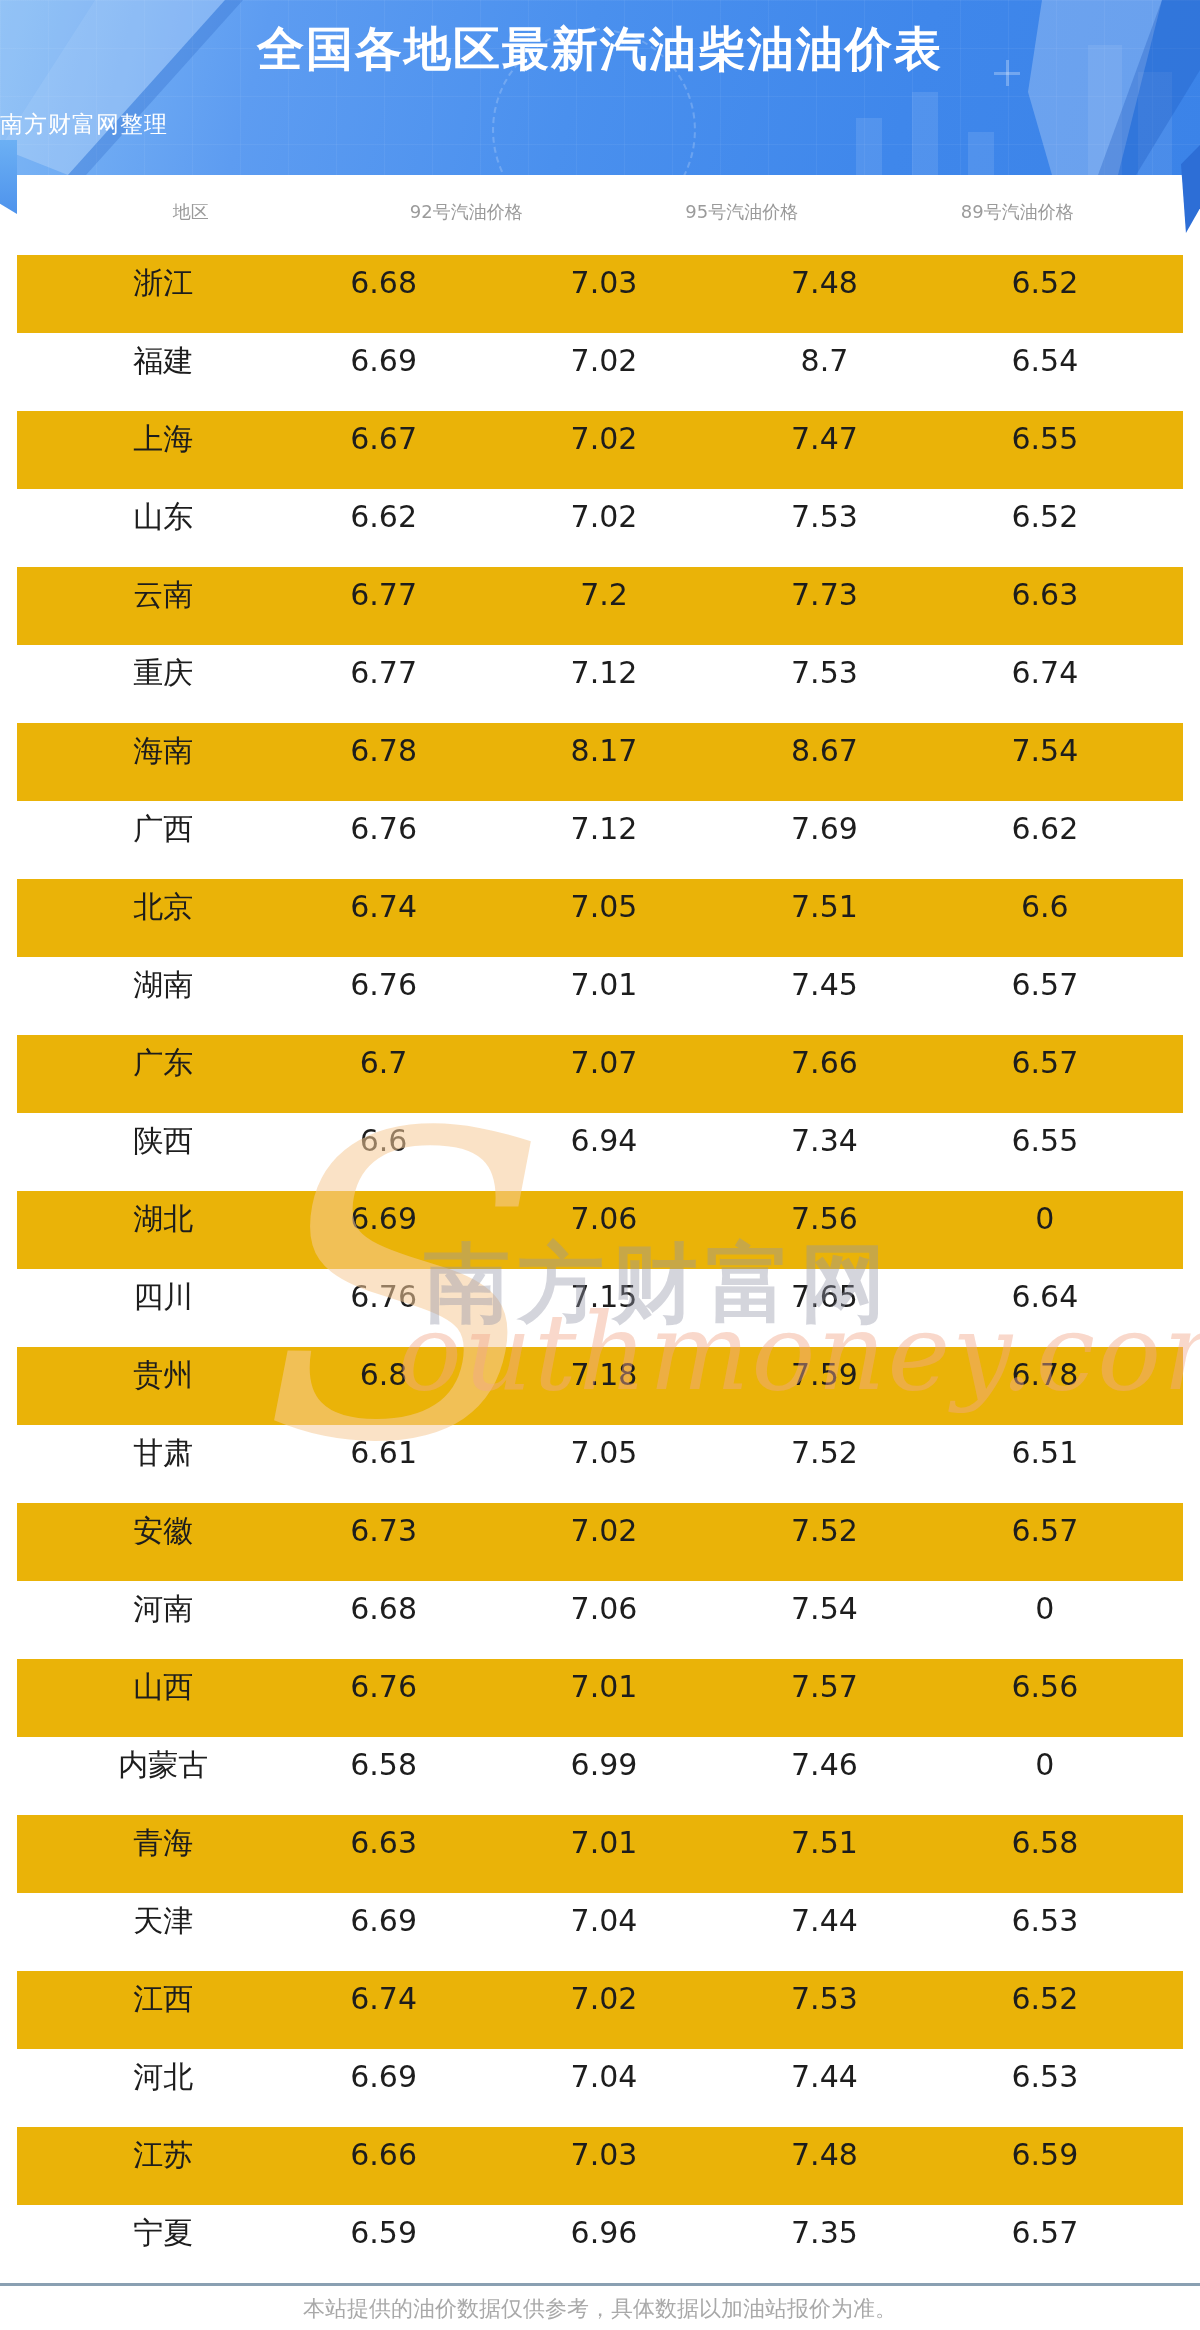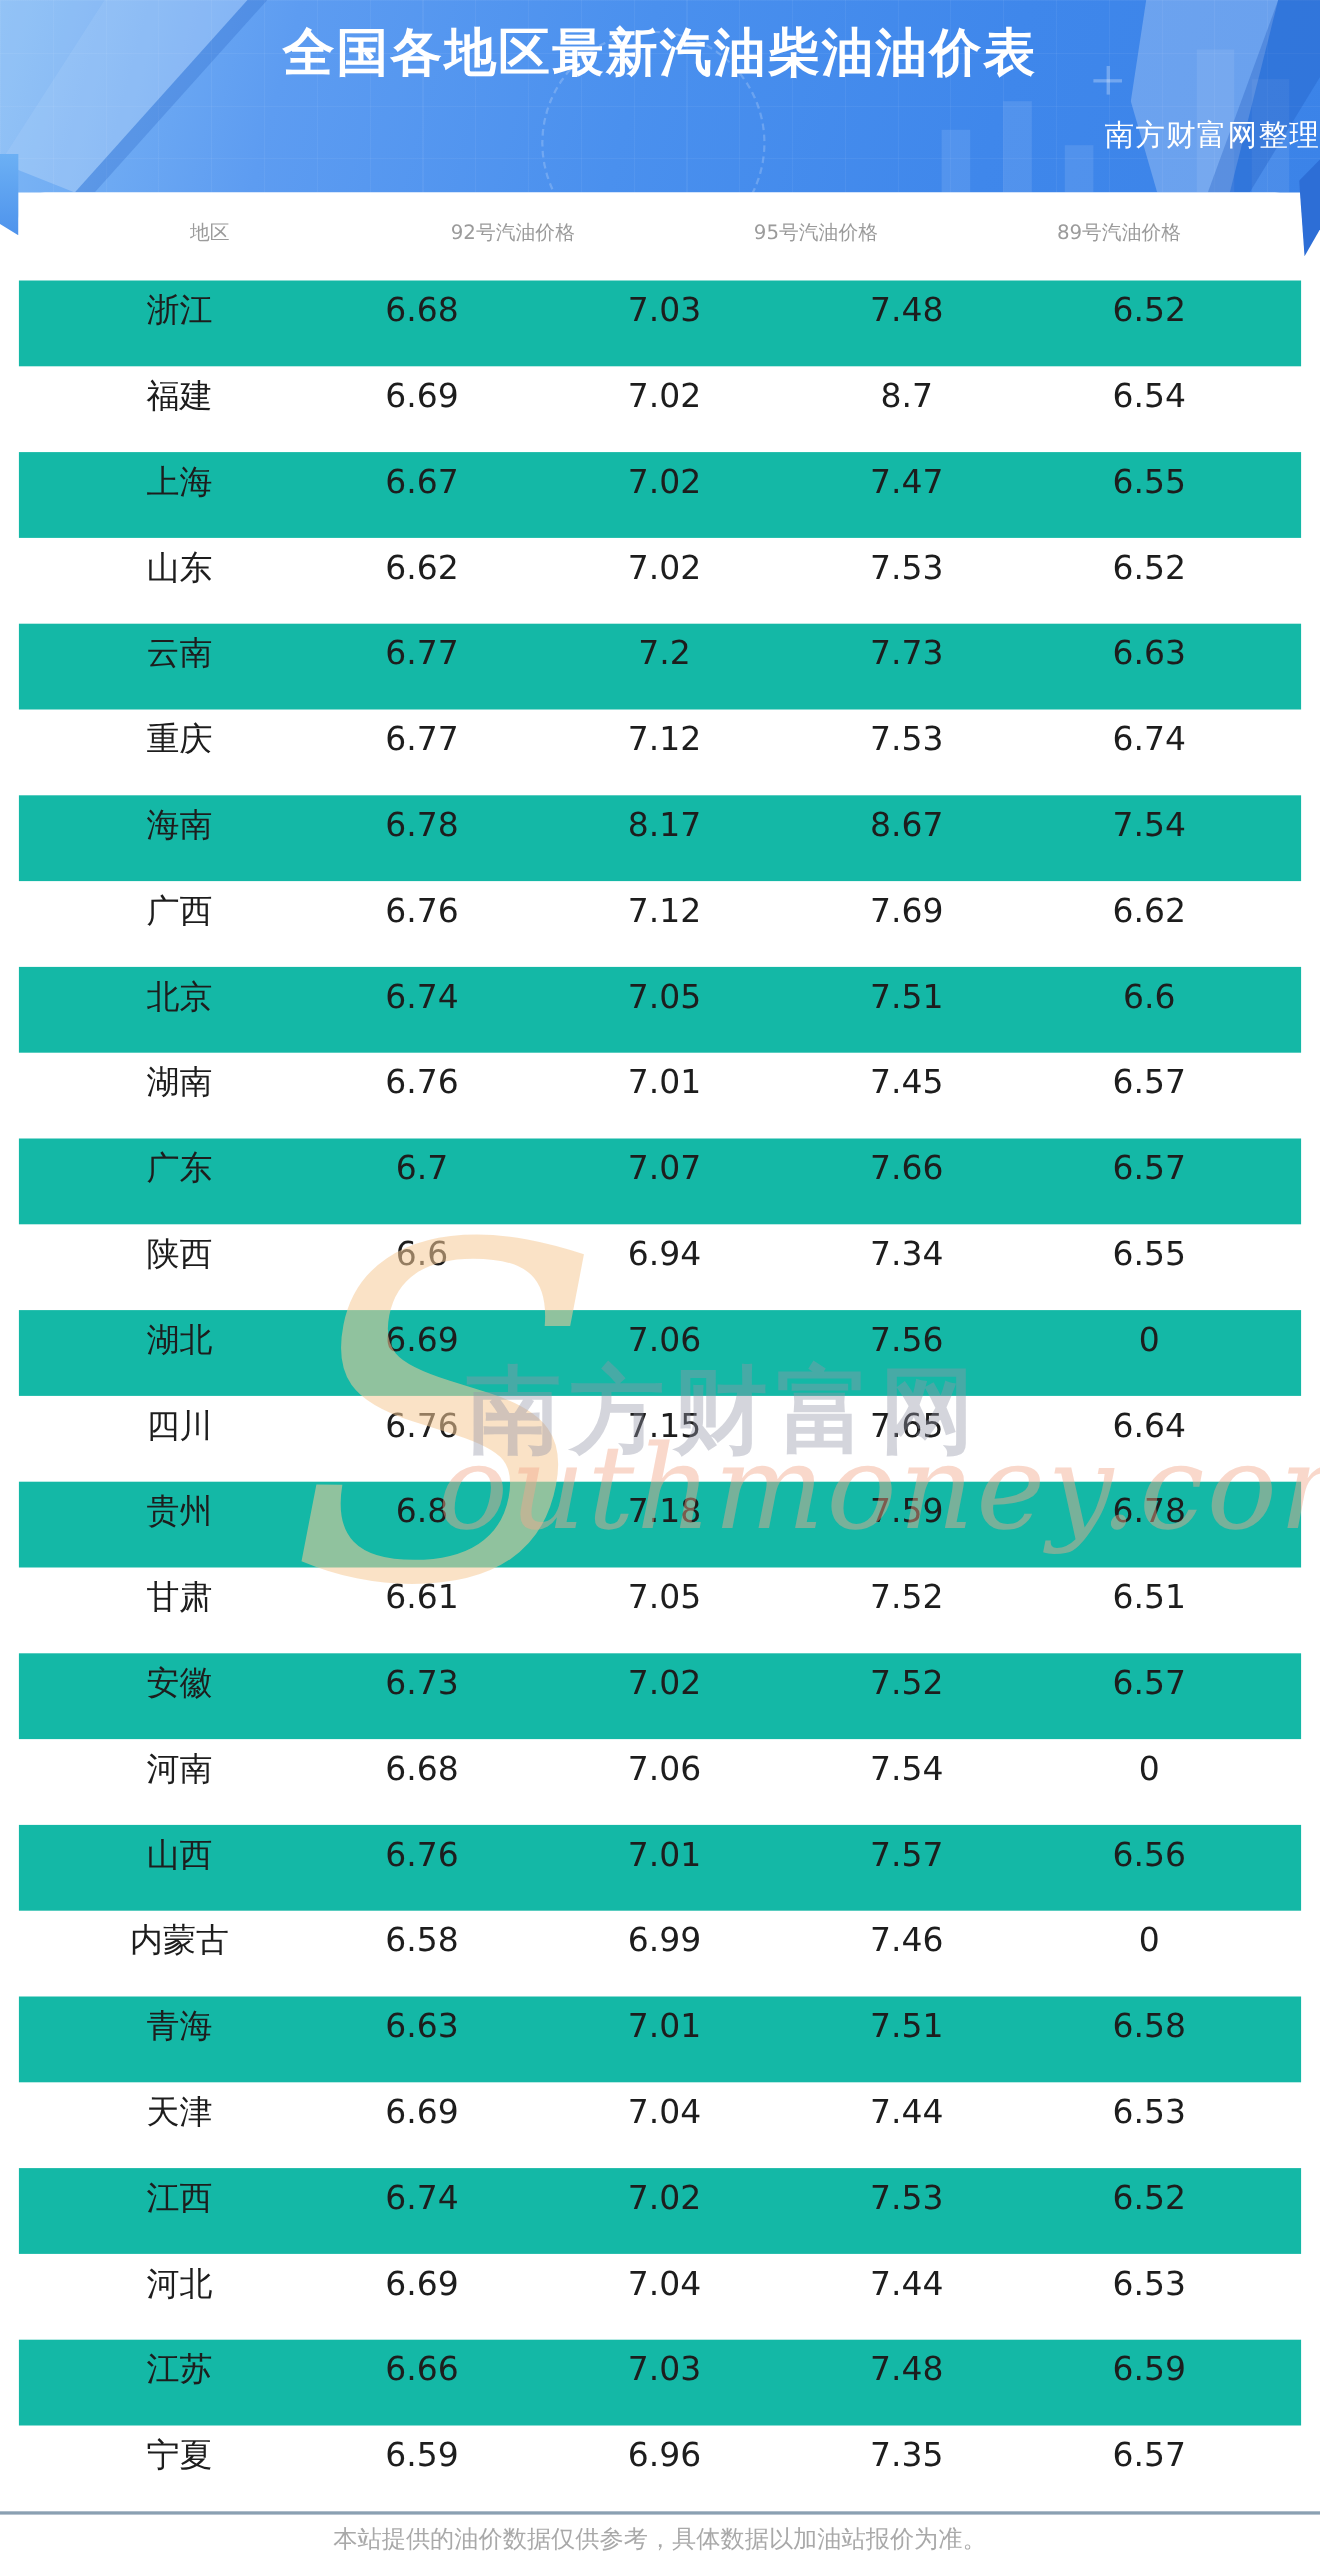--- a/index.html
+++ b/index.html
@@ -23,38 +23,38 @@
   .b1{left:856px;top:118px;width:26px;height:57px;}
   .b2{left:912px;top:92px;width:26px;height:83px;}
   .b3{left:968px;top:132px;width:26px;height:43px;}
   .b4{left:1088px;top:45px;width:34px;height:130px;background:rgba(255,255,255,.08);}
   .b5{left:1138px;top:72px;width:34px;height:103px;background:rgba(255,255,255,.08);}
   .plus{position:absolute;left:994px;top:60px;width:26px;height:26px;opacity:.9;
         background:linear-gradient(rgba(255,255,255,.3),rgba(255,255,255,.3)) center/100% 3px no-repeat,
                    linear-gradient(rgba(255,255,255,.3),rgba(255,255,255,.3)) center/3px 100% no-repeat;}
   .hero-title{position:absolute;left:0;top:18px;width:100%;text-align:center;
               font-size:47px;line-height:62px;font-weight:700;color:#fff;letter-spacing:2px;}
-  .hero-subtitle{position:absolute;left:0;top:106px;width:100%;text-align:right;
-              font-size:27px;line-height:36px;color:#fff;letter-spacing:1px;}
+  .hero-subtitle{position:absolute;left:0;top:106px;width:100%;text-align:left;
+              font-size:23px;line-height:36px;color:#fff;letter-spacing:1px;}
 
   
   .corner-left{position:absolute;left:0;top:140px;width:17px;height:74px;z-index:1;
                background:linear-gradient(#6cb0f4,#4e93ec);
                clip-path:polygon(0 0,100% 0,100% 100%,0 86%);}
   .corner-right{position:absolute;left:1181px;top:145px;width:19px;height:88px;z-index:1;
                background:#2d6ed6;
                clip-path:polygon(0 22%,100% 0,100% 72%,26% 100%);}
 
   
   .card{position:absolute;left:17px;top:175px;width:1166px;height:2108px;z-index:2;
         background:#fff;border-radius:24px 24px 0 0;overflow:hidden;}
   .thead{display:flex;height:80px;padding:0 28px 0 36px;}
   .th{flex:1;text-align:center;color:#9b9b9b;font-size:18px;line-height:38px;padding-top:18px;}
   .tr{display:flex;height:78px;padding:0 28px 0 36px;}
-  .tr.alt{background:#14b8a6;}
+  .tr.alt{background:#eab308;}
   .td{flex:1;text-align:center;color:#1d1d1d;font-size:30px;line-height:40px;padding-top:8px;}
 
   
   .watermark{position:absolute;inset:0;z-index:3;pointer-events:none;}
   .wm-s{position:absolute;left:262px;top:1080px;font-size:420px;line-height:1;
         font-family:"DejaVu Serif","Liberation Serif",serif;font-style:italic;
         color:rgba(246,203,152,.55);}
   .wm-cn{position:absolute;left:424px;top:1240px;font-size:86px;line-height:1;letter-spacing:8px;
         font-weight:700;font-family:"DejaVu Serif","Liberation Serif",serif;
         color:rgba(148,150,168,.40);white-space:nowrap;}

